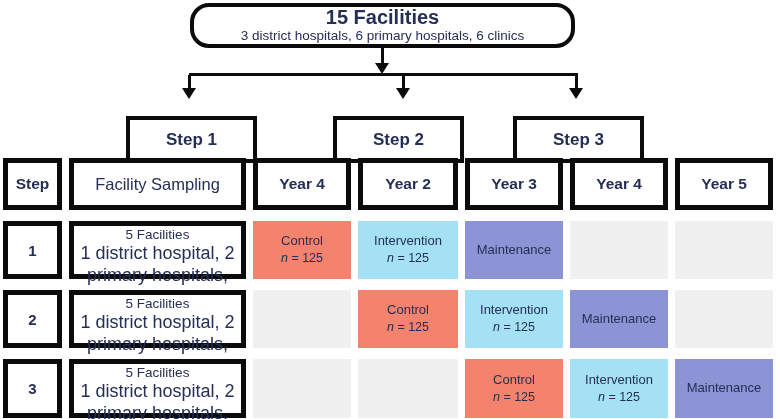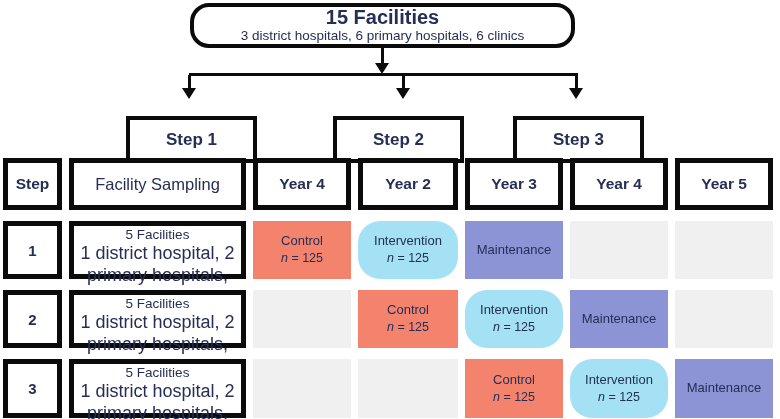--- a/index.html
+++ b/index.html
@@ -56,21 +56,21 @@
   .facility .f1{font-size:13.5px;}
   .facility .f2{font-size:18px;}
   .ycell{
     display:flex;flex-direction:column;align-items:center;justify-content:center;
     text-align:center;line-height:1.3;
   }
   .ycell .lbl{font-size:13px;}
   .ycell .nline{font-size:12.5px;}
   .ycell .nline .ni{font-style:italic;}
   .cell-control{background:var(--control,#f4836e);}
-  .cell-intervention{background:var(--intervention,#a4e1f5);border-radius:22px;}
+  .cell-intervention{background:var(--intervention,#a4e1f5);}
   .cell-maintenance{background:var(--maintenance,#8d94d5);}
   .cell-empty{background:var(--empty,#f0f0f0);}
 </style>
 </head>
 <body>
 
 <div id="canvas">
 
   <div id="root-box" class="box">
     <div class="t1">15 Facilities</div>

